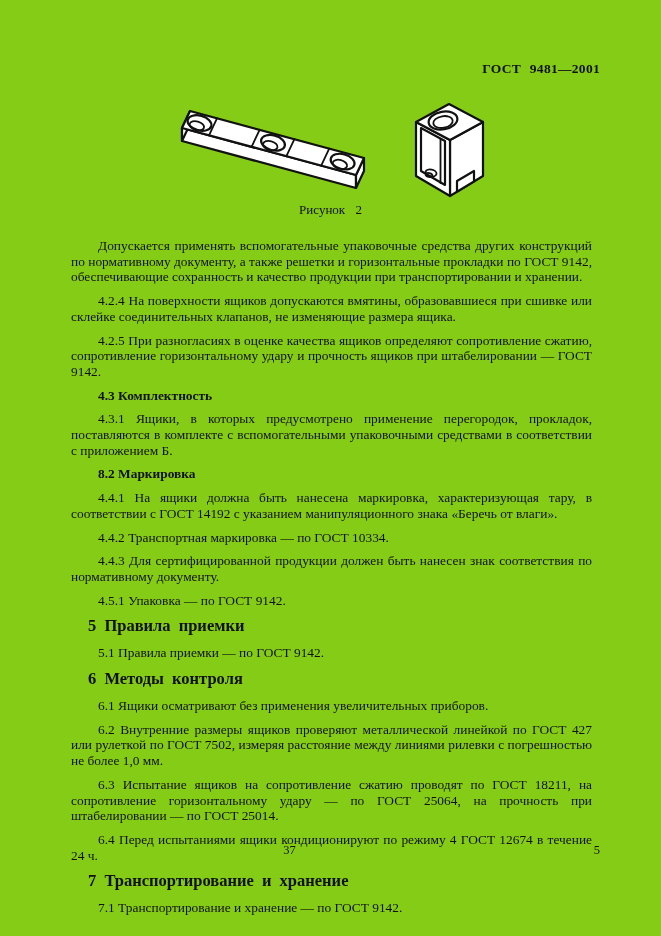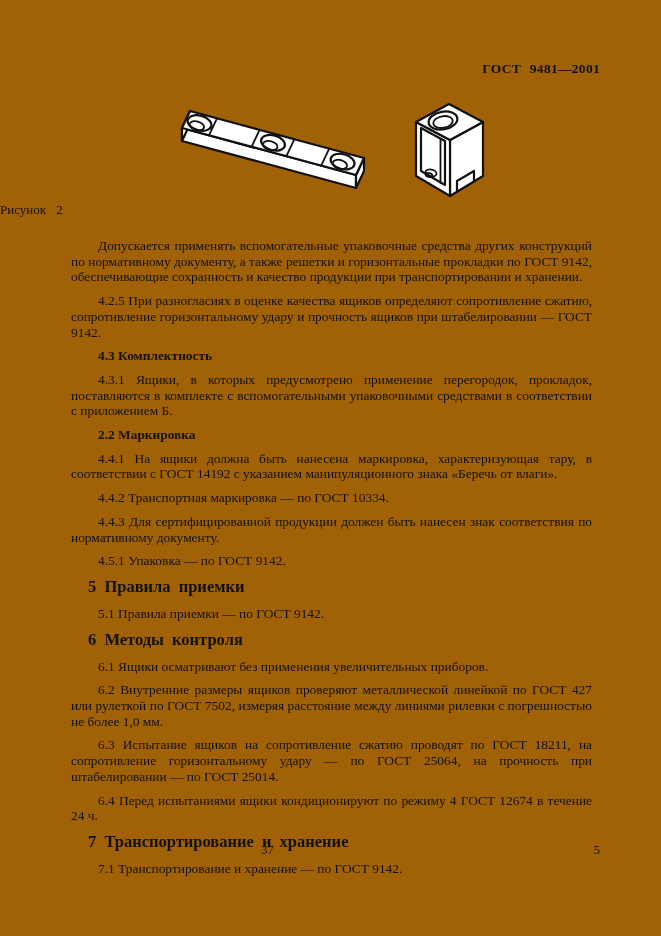--- a/index.html
+++ b/index.html
@@ -1,20 +1,20 @@
 <!DOCTYPE html>
 <html><head>
 <meta charset="utf-8">
 <style>
   html, body { margin: 0; padding: 0; background: #ffffff; }
   .page {
     position: relative;
     width: 661px;
     height: 936px;
-    background: #a16207;
+    background: #84cc16;
     color: #111111;
     font-family: "Liberation Serif", "DejaVu Serif", serif;
     overflow: hidden;
   }
   .doc-header {
     position: absolute;
     top: 61px;
     right: 61px;
     font-size: 13.5px;
     font-weight: bold;
@@ -24,21 +24,21 @@
   .figure-svg {
     position: absolute;
     top: 0;
     left: 0;
   }
   .figure-caption {
     position: absolute;
     top: 202px;
     left: 0;
     width: 661px;
-    text-align: left;
+    text-align: center;
     font-size: 13px;
     word-spacing: 7px;
   }
   .content {
     position: absolute;
     top: 230px;
     left: 63px;
     width: 537px;
     font-size: 13.4px;
     line-height: 15.7px;
@@ -59,20 +59,21 @@
     word-spacing: 4px;
     text-align: left;
   }
   .footer-center {
     position: absolute;
     top: 843px;
     left: 0;
     width: 535px;
     text-align: center;
     font-size: 12.5px;
+    padding-left: 22px;
   }
   .footer-right {
     position: absolute;
     top: 843px;
     right: 61px;
     font-size: 12.5px;
   }
   svg .ink { stroke: #111111; fill: #ffffff; stroke-width: 2.2; stroke-linejoin: round; stroke-linecap: round; }
   svg .ink-thin { stroke: #111111; fill: none; stroke-width: 1.8; stroke-linejoin: round; stroke-linecap: round; }
 </style>
@@ -123,24 +124,25 @@
         <ellipse class="ink-thin" cx="443" cy="122" rx="9.8" ry="5.8" transform="rotate(-10 443 122)"></ellipse>
       </g>
       <polygon class="ink" points="457,191.6 457,181 474,171 474,181.4"></polygon>
     </g>
   </svg>
 
   <div class="figure-caption">Рисунок 2</div>
 
   <div class="content">
     <p class="para">Допускается применять вспомогательные упаковочные средства других конструкций по нормативному документу, а также решетки и горизонтальные прокладки по ГОСТ 9142, обеспечивающие сохранность и качество продукции при транспортировании и хранении.</p>
+    <p class="para">4.2.4 На поверхности ящиков допускаются вмятины, образовавшиеся при сшивке или склейке соединительных клапанов, не изменяющие размера ящика.</p>
     <p class="para">4.2.5 При разногласиях в оценке качества ящиков определяют сопротивление сжатию, сопротивление горизонтальному удару и прочность ящиков при штабелировании — ГОСТ 9142.</p>
     <p class="para subhead">4.3 Комплектность</p>
     <p class="para">4.3.1 Ящики, в которых предусмотрено применение перегородок, прокладок, поставляются в комплекте с вспомогательными упаковочными средствами в соответствии с приложением Б.</p>
-    <p class="para subhead">2.2 Маркировка</p>
+    <p class="para subhead">8.2 Маркировка</p>
     <p class="para">4.4.1 На ящики должна быть нанесена маркировка, характеризующая тару, в соответствии с ГОСТ 14192 с указанием манипуляционного знака «Беречь от влаги».</p>
     <p class="para">4.4.2 Транспортная маркировка — по ГОСТ 10334.</p>
     <p class="para">4.4.3 Для сертифицированной продукции должен быть нанесен знак соответствия по нормативному документу.</p>
     <p class="para">4.5.1 Упаковка — по ГОСТ 9142.</p>
     <div class="heading">5 Правила приемки</div>
     <p class="para">5.1 Правила приемки — по ГОСТ 9142.</p>
     <div class="heading">6 Методы контроля</div>
     <p class="para">6.1 Ящики осматривают без применения увеличительных приборов.</p>
     <p class="para">6.2 Внутренние размеры ящиков проверяют металлической линейкой по ГОСТ 427 или рулеткой по ГОСТ 7502, измеряя расстояние между линиями рилевки с погрешностью не более 1,0 мм.</p>
     <p class="para">6.3 Испытание ящиков на сопротивление сжатию проводят по ГОСТ 18211, на сопротивление горизонтальному удару — по ГОСТ 25064, на прочность при штабелировании — по ГОСТ 25014.</p>

